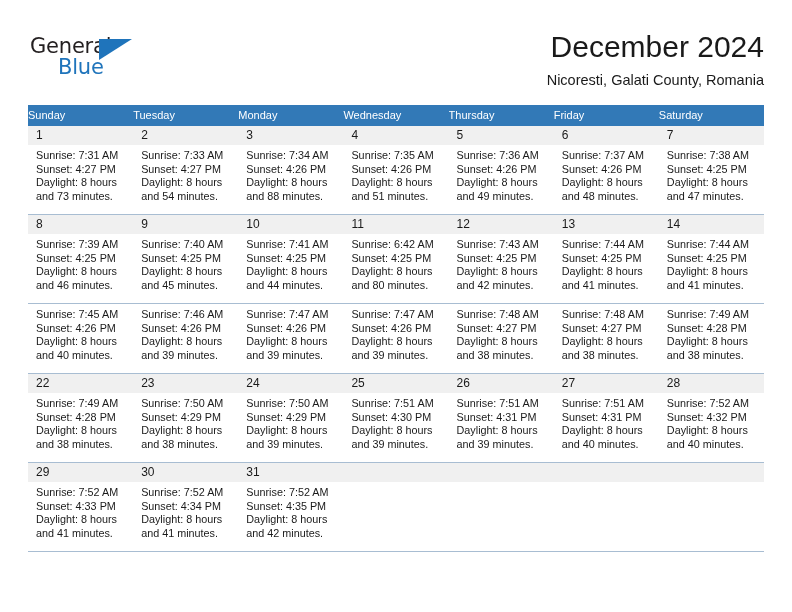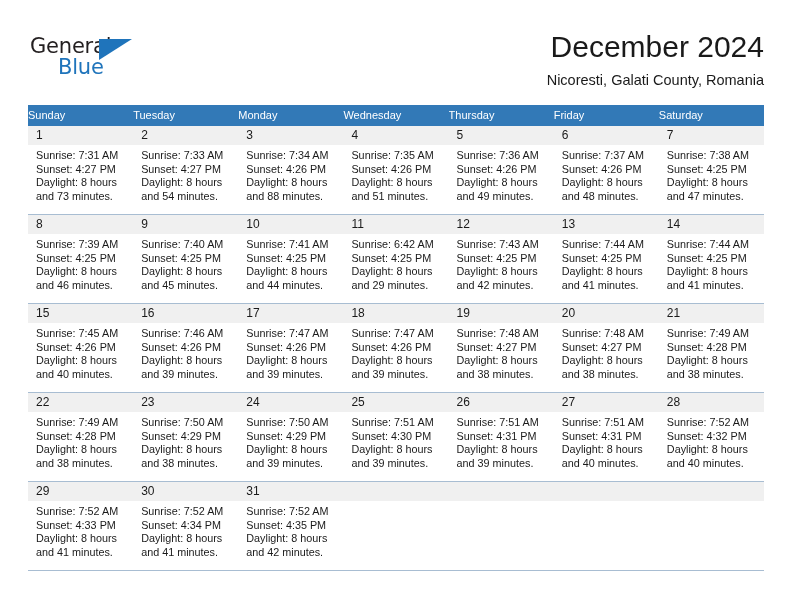--- a/index.html
+++ b/index.html
@@ -267,21 +267,21 @@
         <div class="daybody">
           <div>Sunrise: 7:41 AM</div>
           <div>Sunset: 4:25 PM</div>
           <div>Daylight: 8 hours</div>
           <div>and 44 minutes.</div>
         </div>
         <div class="daybody">
           <div>Sunrise: 6:42 AM</div>
           <div>Sunset: 4:25 PM</div>
           <div>Daylight: 8 hours</div>
-          <div>and 29 minutes.</div>
+          <div>and 80 minutes.</div>
         </div>
         <div class="daybody">
           <div>Sunrise: 7:43 AM</div>
           <div>Sunset: 4:25 PM</div>
           <div>Daylight: 8 hours</div>
           <div>and 42 minutes.</div>
         </div>
         <div class="daybody">
           <div>Sunrise: 7:44 AM</div>
           <div>Sunset: 4:25 PM</div>
@@ -291,29 +291,20 @@
         <div class="daybody">
           <div>Sunrise: 7:44 AM</div>
           <div>Sunset: 4:25 PM</div>
           <div>Daylight: 8 hours</div>
           <div>and 41 minutes.</div>
         </div>
       </div>
     </div>
 
     <div class="week">
-      <div class="week-daynums">
-        <div class="daynum">15</div>
-        <div class="daynum">16</div>
-        <div class="daynum">17</div>
-        <div class="daynum">18</div>
-        <div class="daynum">19</div>
-        <div class="daynum">20</div>
-        <div class="daynum">21</div>
-      </div>
       <div class="week-bodies">
         <div class="daybody">
           <div>Sunrise: 7:45 AM</div>
           <div>Sunset: 4:26 PM</div>
           <div>Daylight: 8 hours</div>
           <div>and 40 minutes.</div>
         </div>
         <div class="daybody">
           <div>Sunrise: 7:46 AM</div>
           <div>Sunset: 4:26 PM</div>

